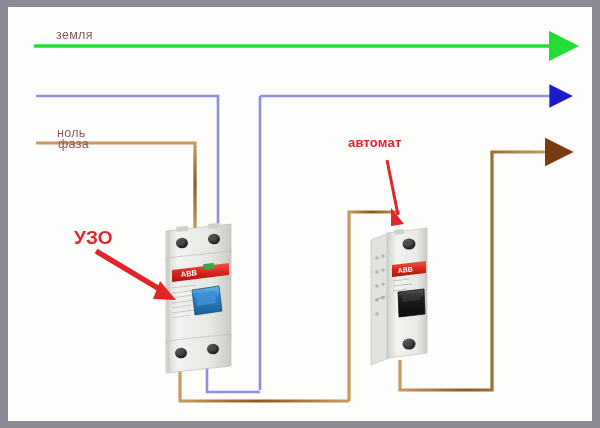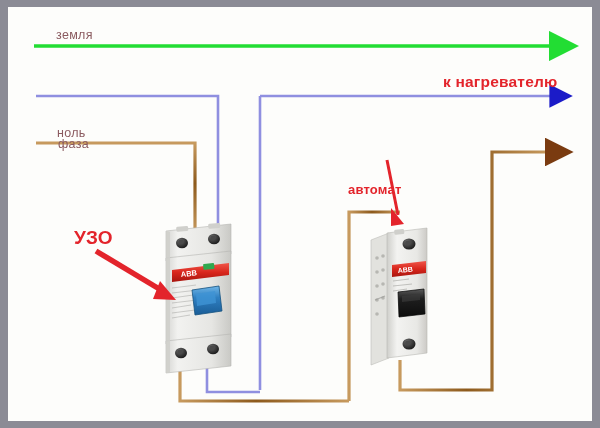--- a/index.html
+++ b/index.html
@@ -3,21 +3,21 @@
 <meta charset="utf-8">
 <style>
   html,body{margin:0;padding:0;background:#fff;}
   body{width:600px;height:428px;overflow:hidden;font-family:"Liberation Sans",sans-serif;}
   #stage{position:relative;width:600px;height:428px;background:#8b8b95;}
   #canvas{position:absolute;left:8px;top:7px;width:584px;height:414px;background:#fdfdfb;}
   #svgwrap{position:absolute;left:0;top:0;width:600px;height:428px;}
   .lbl{position:absolute;white-space:nowrap;line-height:1;}
   .lbl-wire{font-size:12.5px;font-weight:normal;color:#8a5a5f;letter-spacing:.3px;}
   .lbl-red{font-size:15px;font-weight:bold;color:#e3242b;letter-spacing:.2px;}
-  .lbl-red-sm{font-size:13px;font-weight:bold;color:#e3242b;letter-spacing:.2px;margin-top:47px;}
+  .lbl-red-sm{font-size:13px;font-weight:bold;color:#e3242b;letter-spacing:.2px;}
   .lbl-heater{font-size:15.5px;font-weight:bold;color:#e3242b;letter-spacing:.2px;}
 </style>
 </head>
 <body>
 
 <div id="stage">
   <div id="canvas"></div>
 
   <svg id="svgwrap" viewBox="0 0 600 428">
     <defs>
@@ -196,18 +196,17 @@
       <path d="M391,208 L404,224 L391,226 z" fill="#e3242b"></path>
     </g>
   </svg>
 
   <div class="lbl lbl-wire" style="left:56px;top:29px;">земля</div>
 
   <div class="lbl lbl-wire" style="left:57px;top:79px;margin-top:48px;">ноль</div>
 
   <div class="lbl lbl-wire" style="left:58px;top:138px;">фаза</div>
 
-  <div class="lbl lbl-heater" style="left:443px;top:74px;">к нагревателю</div>
 
   <div class="lbl lbl-red-sm" style="left:348px;top:136px;">автомат</div>
 
   <div class="lbl lbl-red" style="left:62px;top:228px;font-size:19px;margin-left:12px;">УЗО</div>
 </div>
 
 </body></html>

